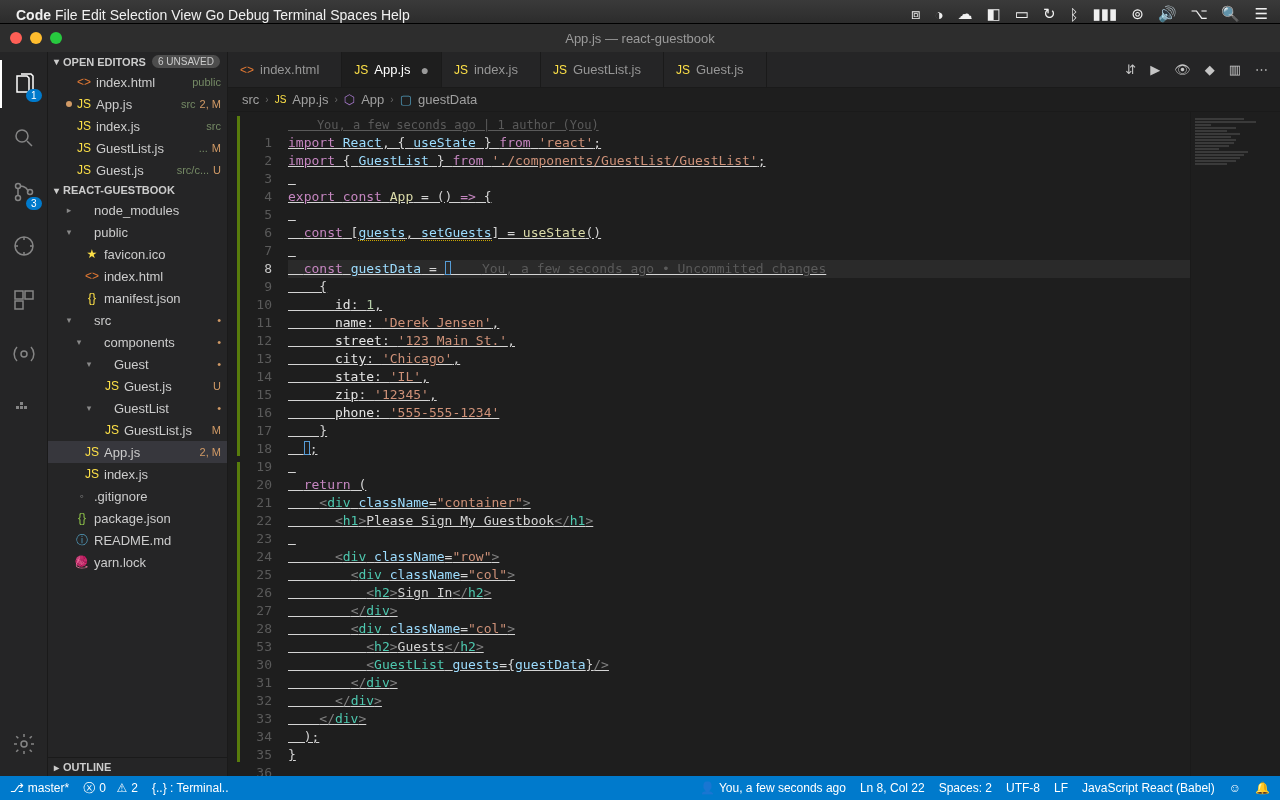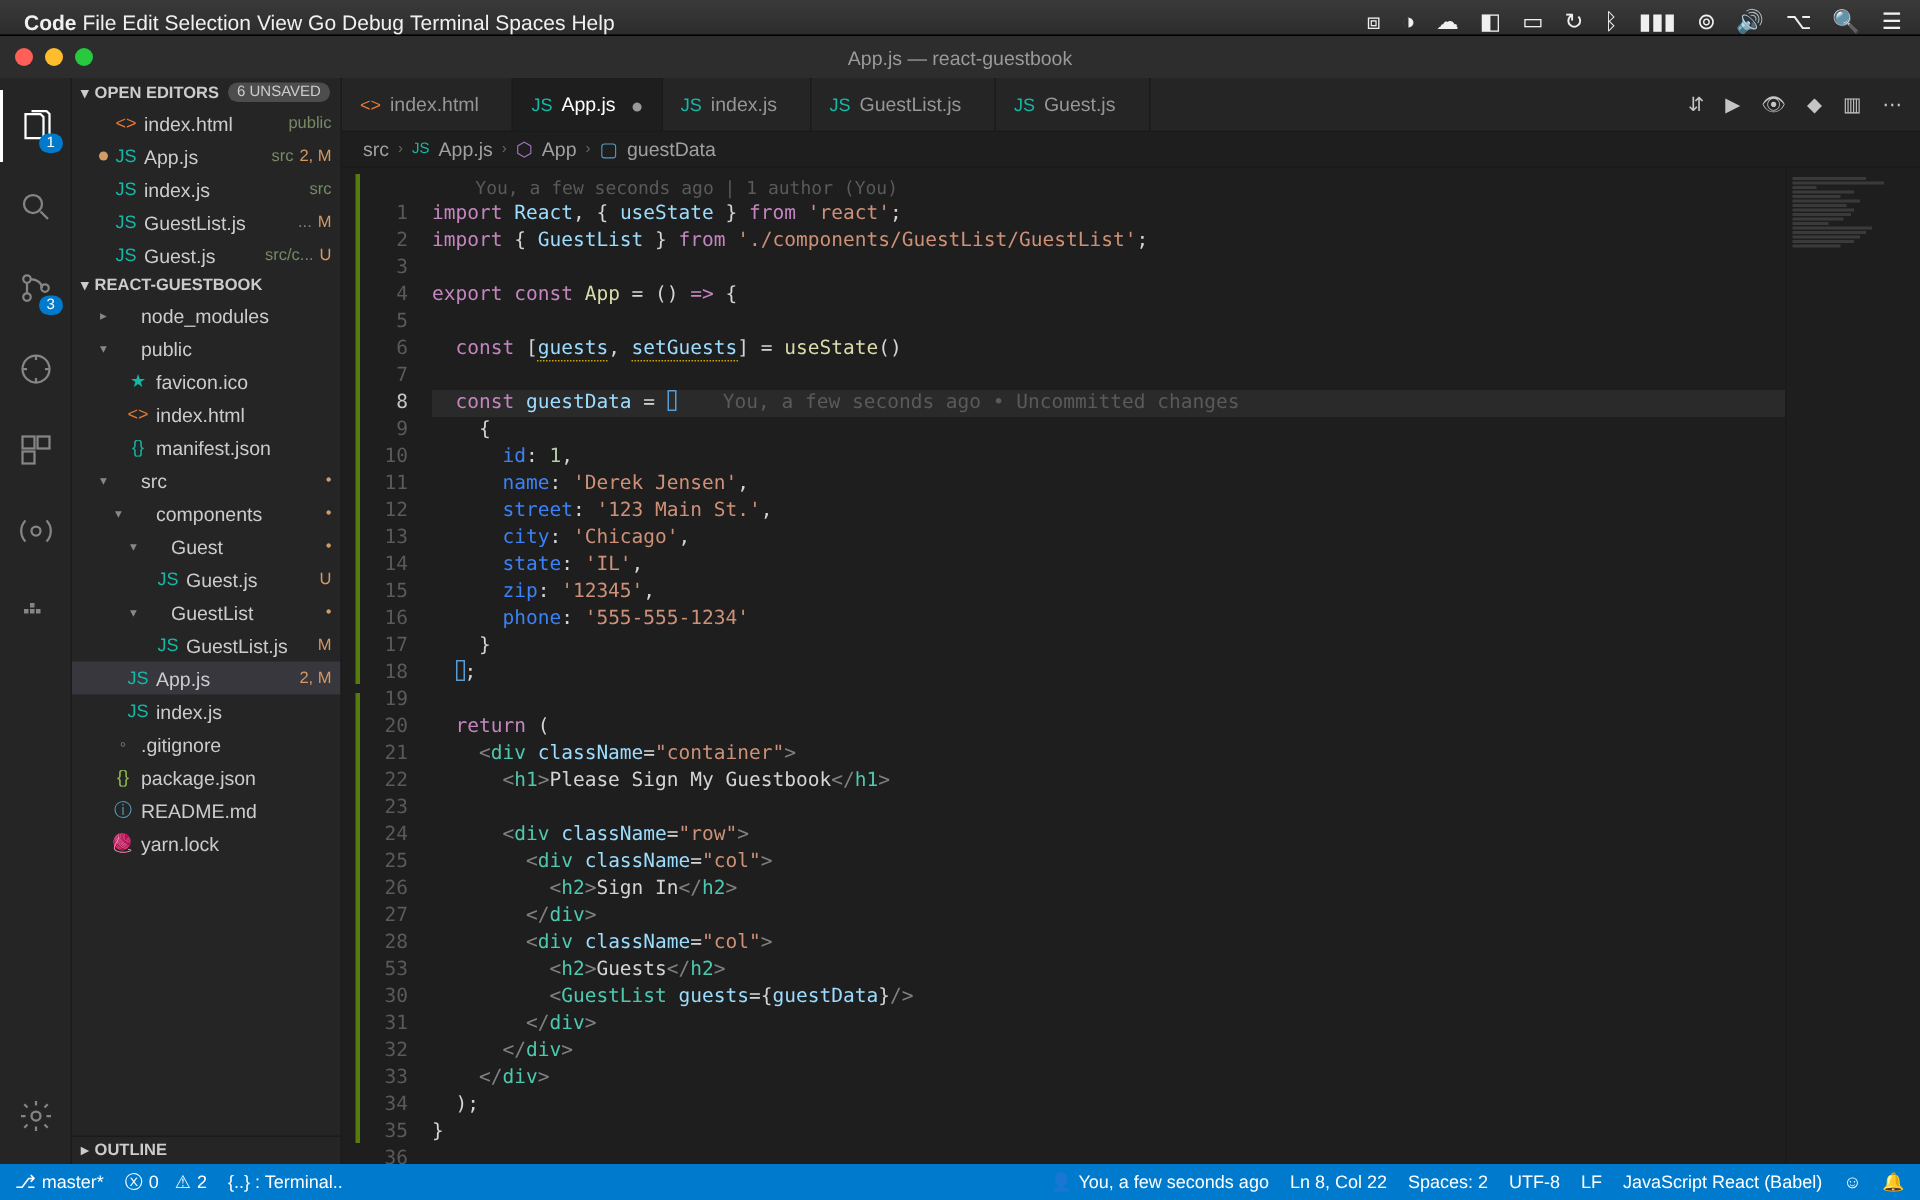--- a/index.html
+++ b/index.html
@@ -115,21 +115,21 @@
   white-space: nowrap;
 }
 .tree-item.selected { background: #37373d; }
 .tree-item .tw { color: #888; font-size: 9px; width: 10px; text-align:center; }
 .tree-item .ficon { width: 16px; text-align: center; margin-right: 4px; font-size: 12px; }
 .tree-item .label { flex: 1; overflow: hidden; text-overflow: ellipsis; }
 .tree-item .meta { color: #758a65; font-size: 11px; margin-left: 4px; }
 .tree-item .status { color: #d19a66; font-size: 11px; margin-left: 4px; }
 .tree-item .dot { width:6px; height:6px; border-radius:50%; background:#d19a66; margin-right:4px;}
 .ic-orange { color: #e37933; }
-.ic-yellow { color: #14b8a6; }
+.ic-yellow { color: #fde047; }
 .ic-purple { color: #a074c4; }
 .ic-green { color: #8dc149; }
 .ic-blue { color: #519aba; }
 .ic-grey { color: #888; }
 .editor {
   flex: 1;
   display: flex;
   flex-direction: column;
   background: #1e1e1e;
   position: relative;
@@ -193,28 +193,28 @@
   user-select: none;
 }
 .linenos div { height: 18px; }
 .linenos div.curr { color:#c6c6c6; }
 .code {
   flex: 1;
   padding: 4px 0 0 6px;
   color: #d4d4d4;
   white-space: pre;
 }
-.code .line { height: 18px; }
+.code .line { height: 18px; text-decoration: underline; }
 .code .author-hint { color:#5a5a5a; font-size:12px;}
 .kw { color: #c586c0; }
 .fn { color: #dcdcaa; }
 .str { color: #ce9178; }
 .type { color: #4ec9b0; }
 .var { color: #9cdcfe; }
-.prop { color: #3b82f6; }
+.prop { color: #e5e5e5; }
 .num { color: #b5cea8; }
 .tag { color: #4ec9b0; }
 .attr { color: #9cdcfe; }
 .punct { color: #808080; }
 .dim { color: #5a5a5a; margin-top: 12px; }
 .underline-warn { border-bottom: 1px dotted #cca700; }
 .blue-box { display:inline-block; width:6px; border:1px solid #569cd6; height:14px; vertical-align:-2px;}
 .hl-line { background: #2a2a2a; }
 .minimap {
   width: 90px;

